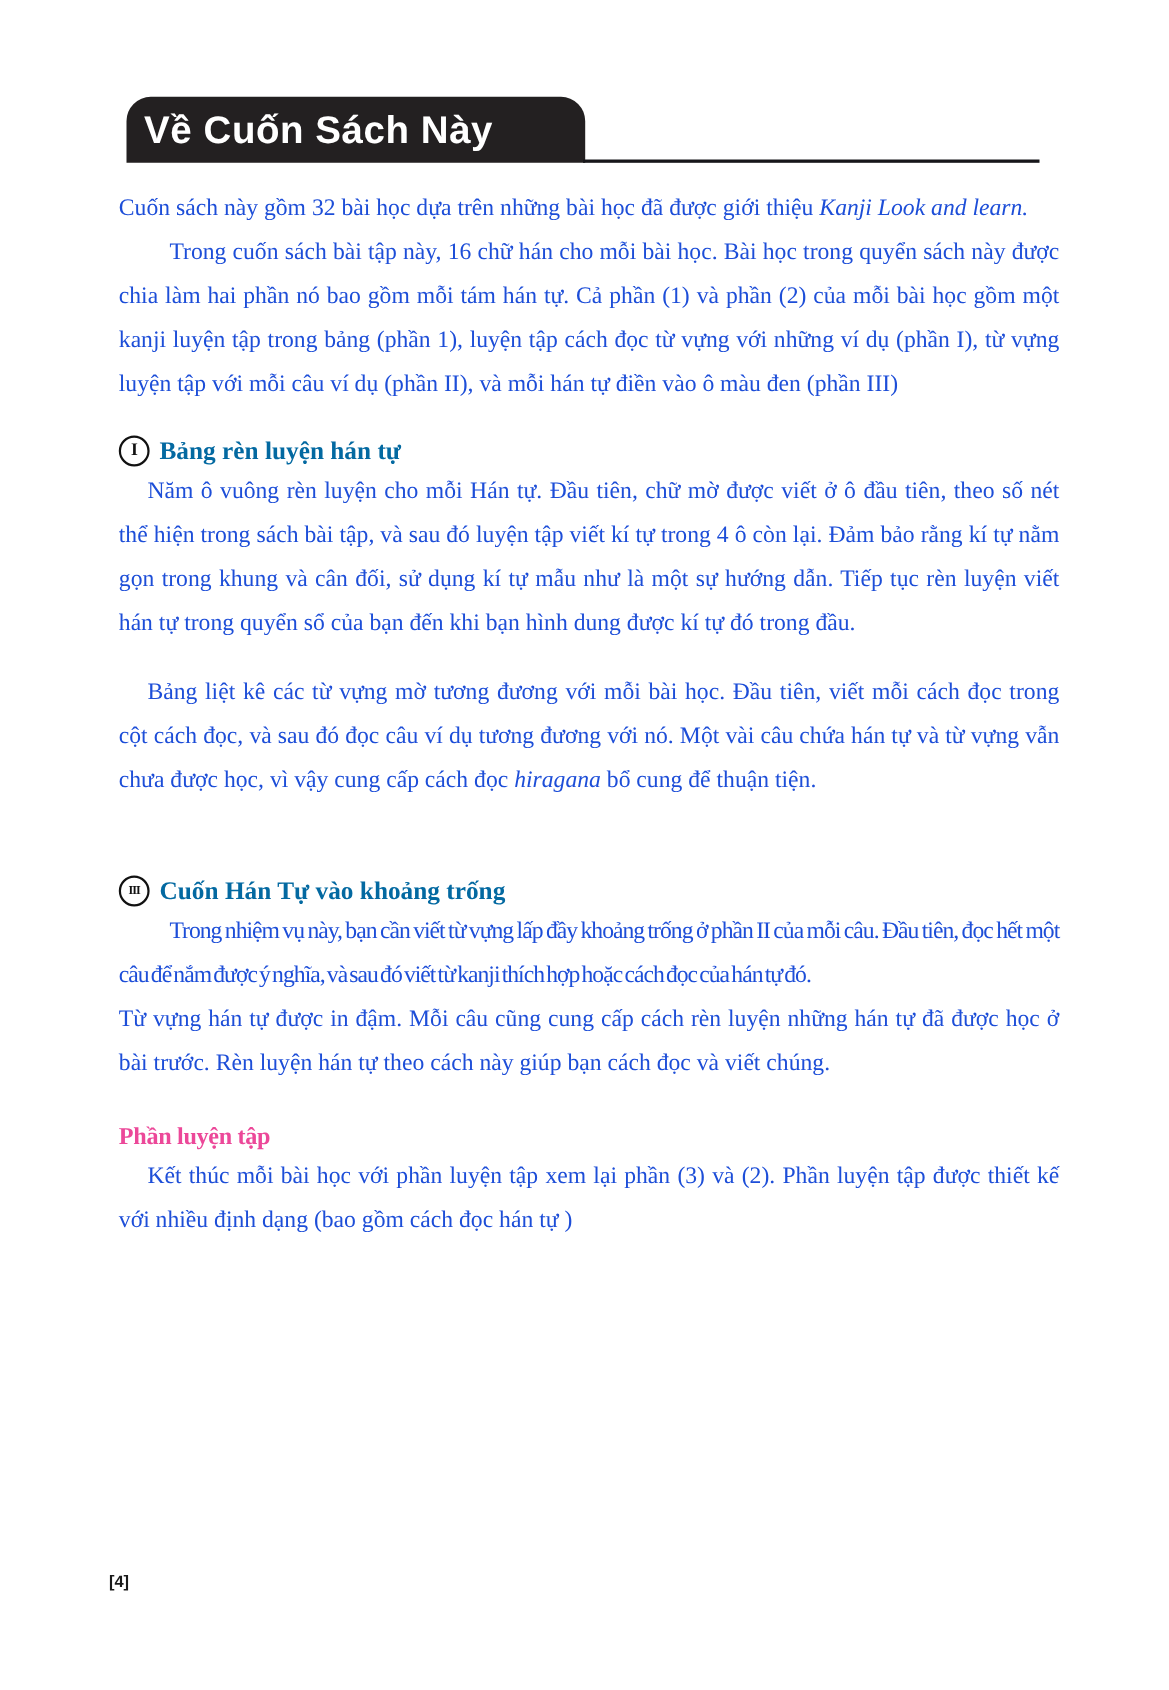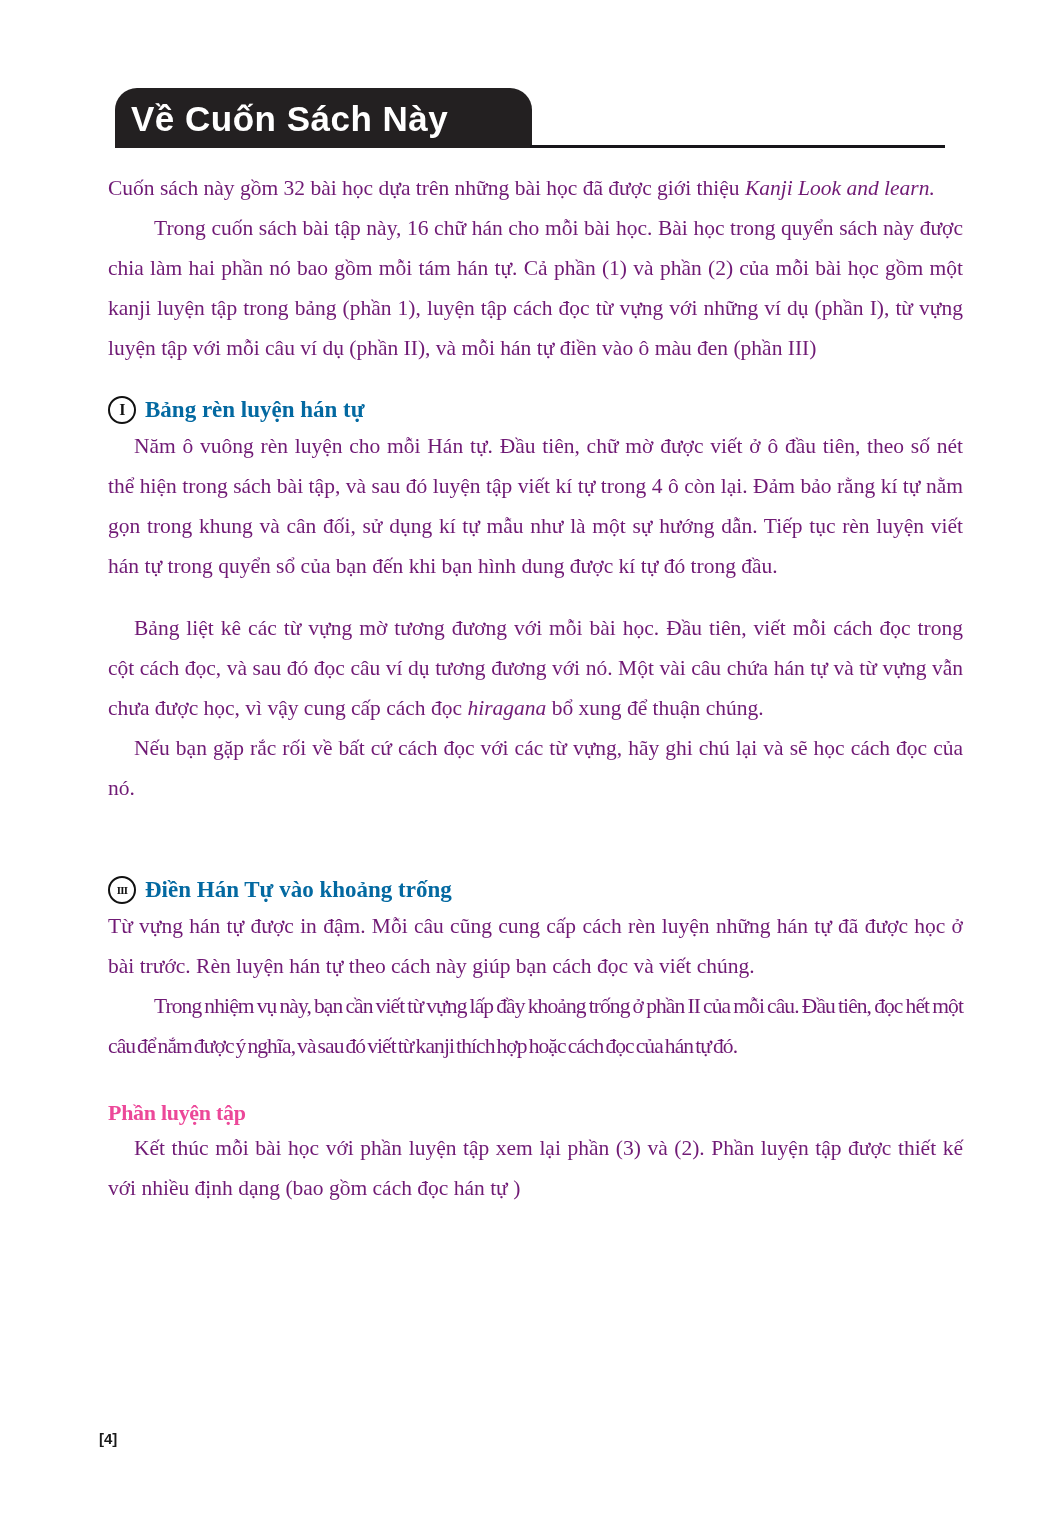--- a/index.html
+++ b/index.html
@@ -68,21 +68,21 @@
     left: 108px;
     top: 168px;
     width: 855px;
   }
 
   p.body {
     margin: 0;
     font-size: 21.5px;
     line-height: 40px;
     text-align: justify;
-    color: #701a75;
+    color: #1d4ed8;
   }
   p.body.nojust { text-align: left; }
 
   .indent {
     display: inline-block;
     width: 46px;
   }
   .indent-sm {
     display: inline-block;
     width: 26px;
@@ -189,38 +189,35 @@
       <span class="circ">I</span>
       <span class="section-title">Bảng rèn luyện hán tự</span>
     </div>
     <p class="body">
       <span class="indent-sm"></span><span>Năm ô vuông rèn luyện cho mỗi Hán tự. Đầu tiên, chữ mờ được viết ở ô đầu tiên, theo số nét thể hiện trong sách bài tập, và sau đó luyện tập viết kí tự trong 4 ô còn lại. Đảm bảo rằng kí tự nằm gọn trong khung và cân đối, sử dụng kí tự mẫu như là một sự hướng dẫn. Tiếp tục rèn luyện viết hán tự trong quyển sổ của bạn đến khi bạn hình dung được kí tự đó trong đầu.</span>
     </p>
 
     <div class="gap-m"></div>
 
     <p class="body">
-      <span class="indent-sm"></span><span>Bảng liệt kê các từ vựng mờ tương đương với mỗi bài học. Đầu tiên, viết mỗi cách đọc trong cột cách đọc, và sau đó đọc câu ví dụ tương đương với nó. Một vài câu chứa hán tự và từ vựng vẫn chưa được học, vì vậy cung cấp cách đọc </span><span class="ital">hiragana</span><span> bổ xung để thuận chúng.</span>
-    </p>
-    <p class="body">
-      <span class="indent-sm"></span><span>Nếu bạn gặp rắc rối về bất cứ cách đọc với các từ vựng, hãy ghi chú lại và sẽ học cách đọc của nó.</span>
+      <span class="indent-sm"></span><span>Bảng liệt kê các từ vựng mờ tương đương với mỗi bài học. Đầu tiên, viết mỗi cách đọc trong cột cách đọc, và sau đó đọc câu ví dụ tương đương với nó. Một vài câu chứa hán tự và từ vựng vẫn chưa được học, vì vậy cung cấp cách đọc </span><span class="ital">hiragana</span><span> bổ cung để thuận tiện.</span>
     </p>
 
     <div class="gap-l"></div>
 
     <div class="section-head">
       <span class="circ wider">III</span>
-      <span class="section-title">Điền Hán Tự vào khoảng trống</span>
+      <span class="section-title">Cuốn Hán Tự vào khoảng trống</span>
     </div>
-    <p class="body">
-      <span>Từ vựng hán tự được in đậm. Mỗi câu cũng cung cấp cách rèn luyện những hán tự đã được học ở bài trước. Rèn luyện hán tự theo cách này giúp bạn cách đọc và viết chúng.</span>
-    </p>
     <p class="body condensed">
       <span class="indent"></span><span>Trong nhiệm vụ này, bạn cần viết từ vựng lấp đầy khoảng trống ở phần II của mỗi câu. Đầu tiên, đọc hết một câu để nắm được ý nghĩa, và sau đó viết từ kanji thích hợp hoặc cách đọc của hán tự đó.</span>
     </p>
+    <p class="body">
+      <span>Từ vựng hán tự được in đậm. Mỗi câu cũng cung cấp cách rèn luyện những hán tự đã được học ở bài trước. Rèn luyện hán tự theo cách này giúp bạn cách đọc và viết chúng.</span>
+    </p>
 
     <div class="plain-head">Phần luyện tập</div>
     <p class="body">
       <span class="indent-sm"></span><span>Kết thúc mỗi bài học với phần luyện tập xem lại phần (3) và (2). Phần luyện tập được thiết kế với nhiều định dạng (bao gồm cách đọc hán tự )</span>
     </p>
 
     <div class="gap-s"></div>
 
 
   </div>

